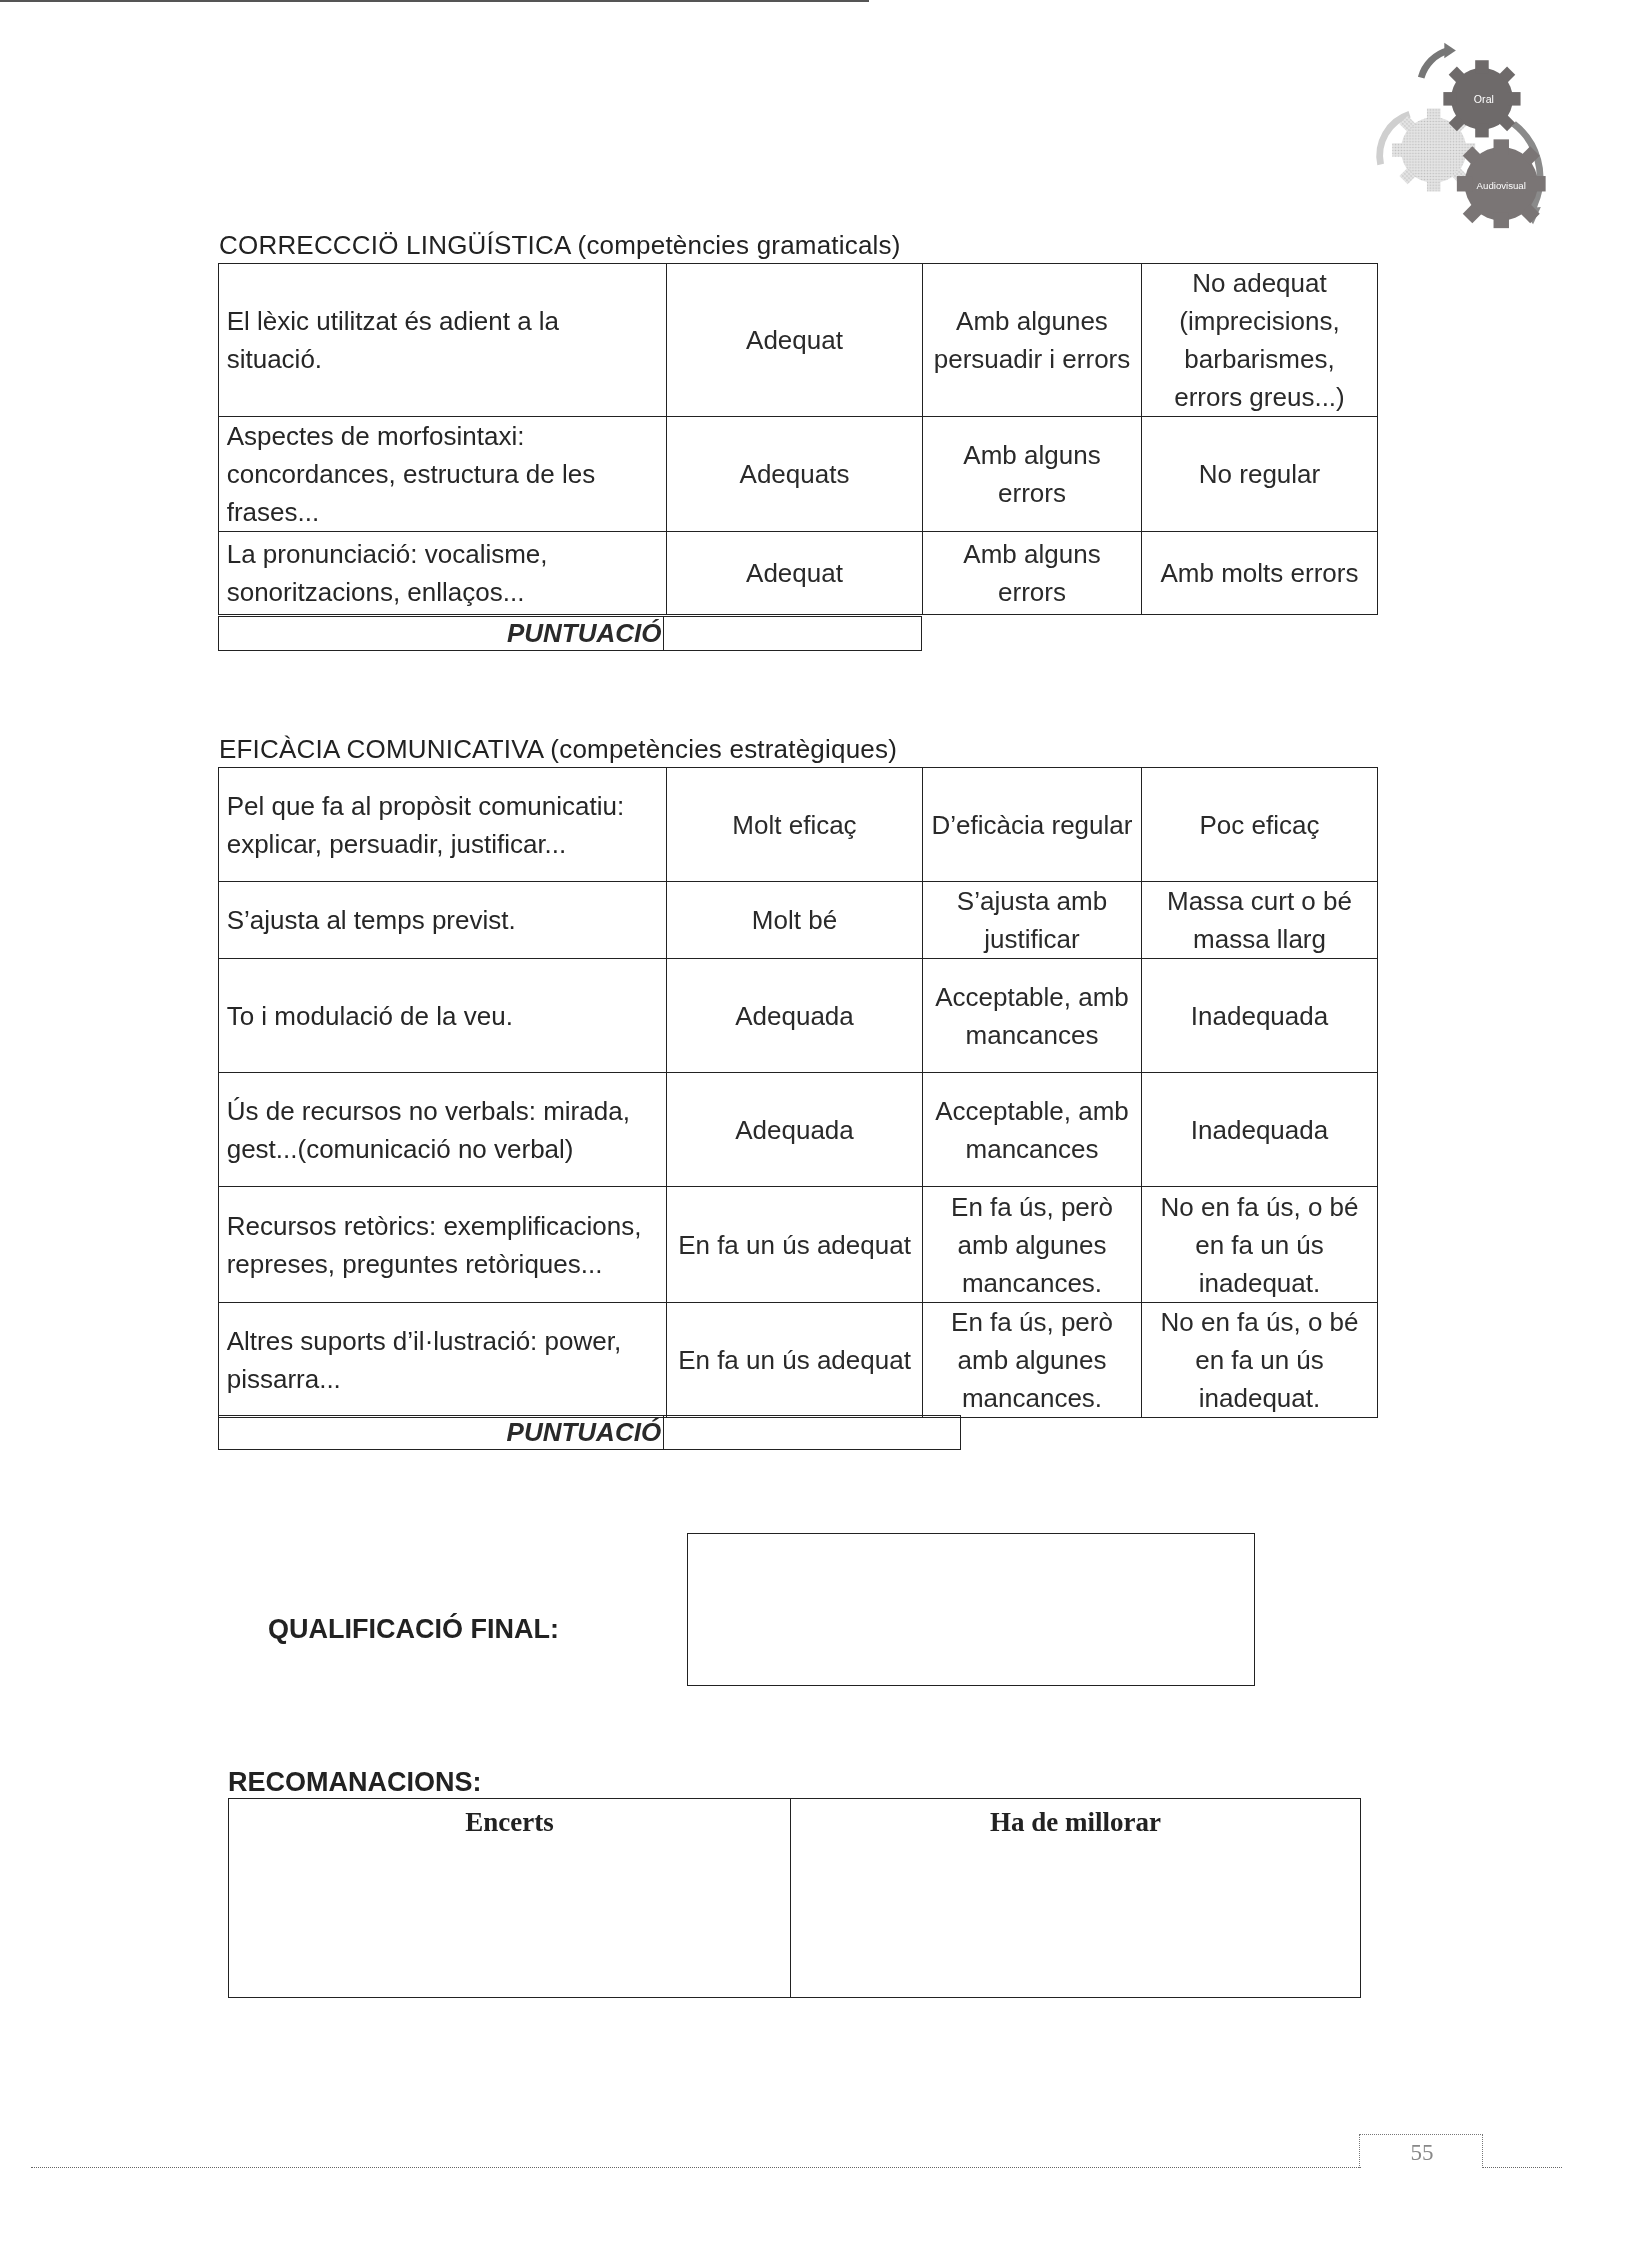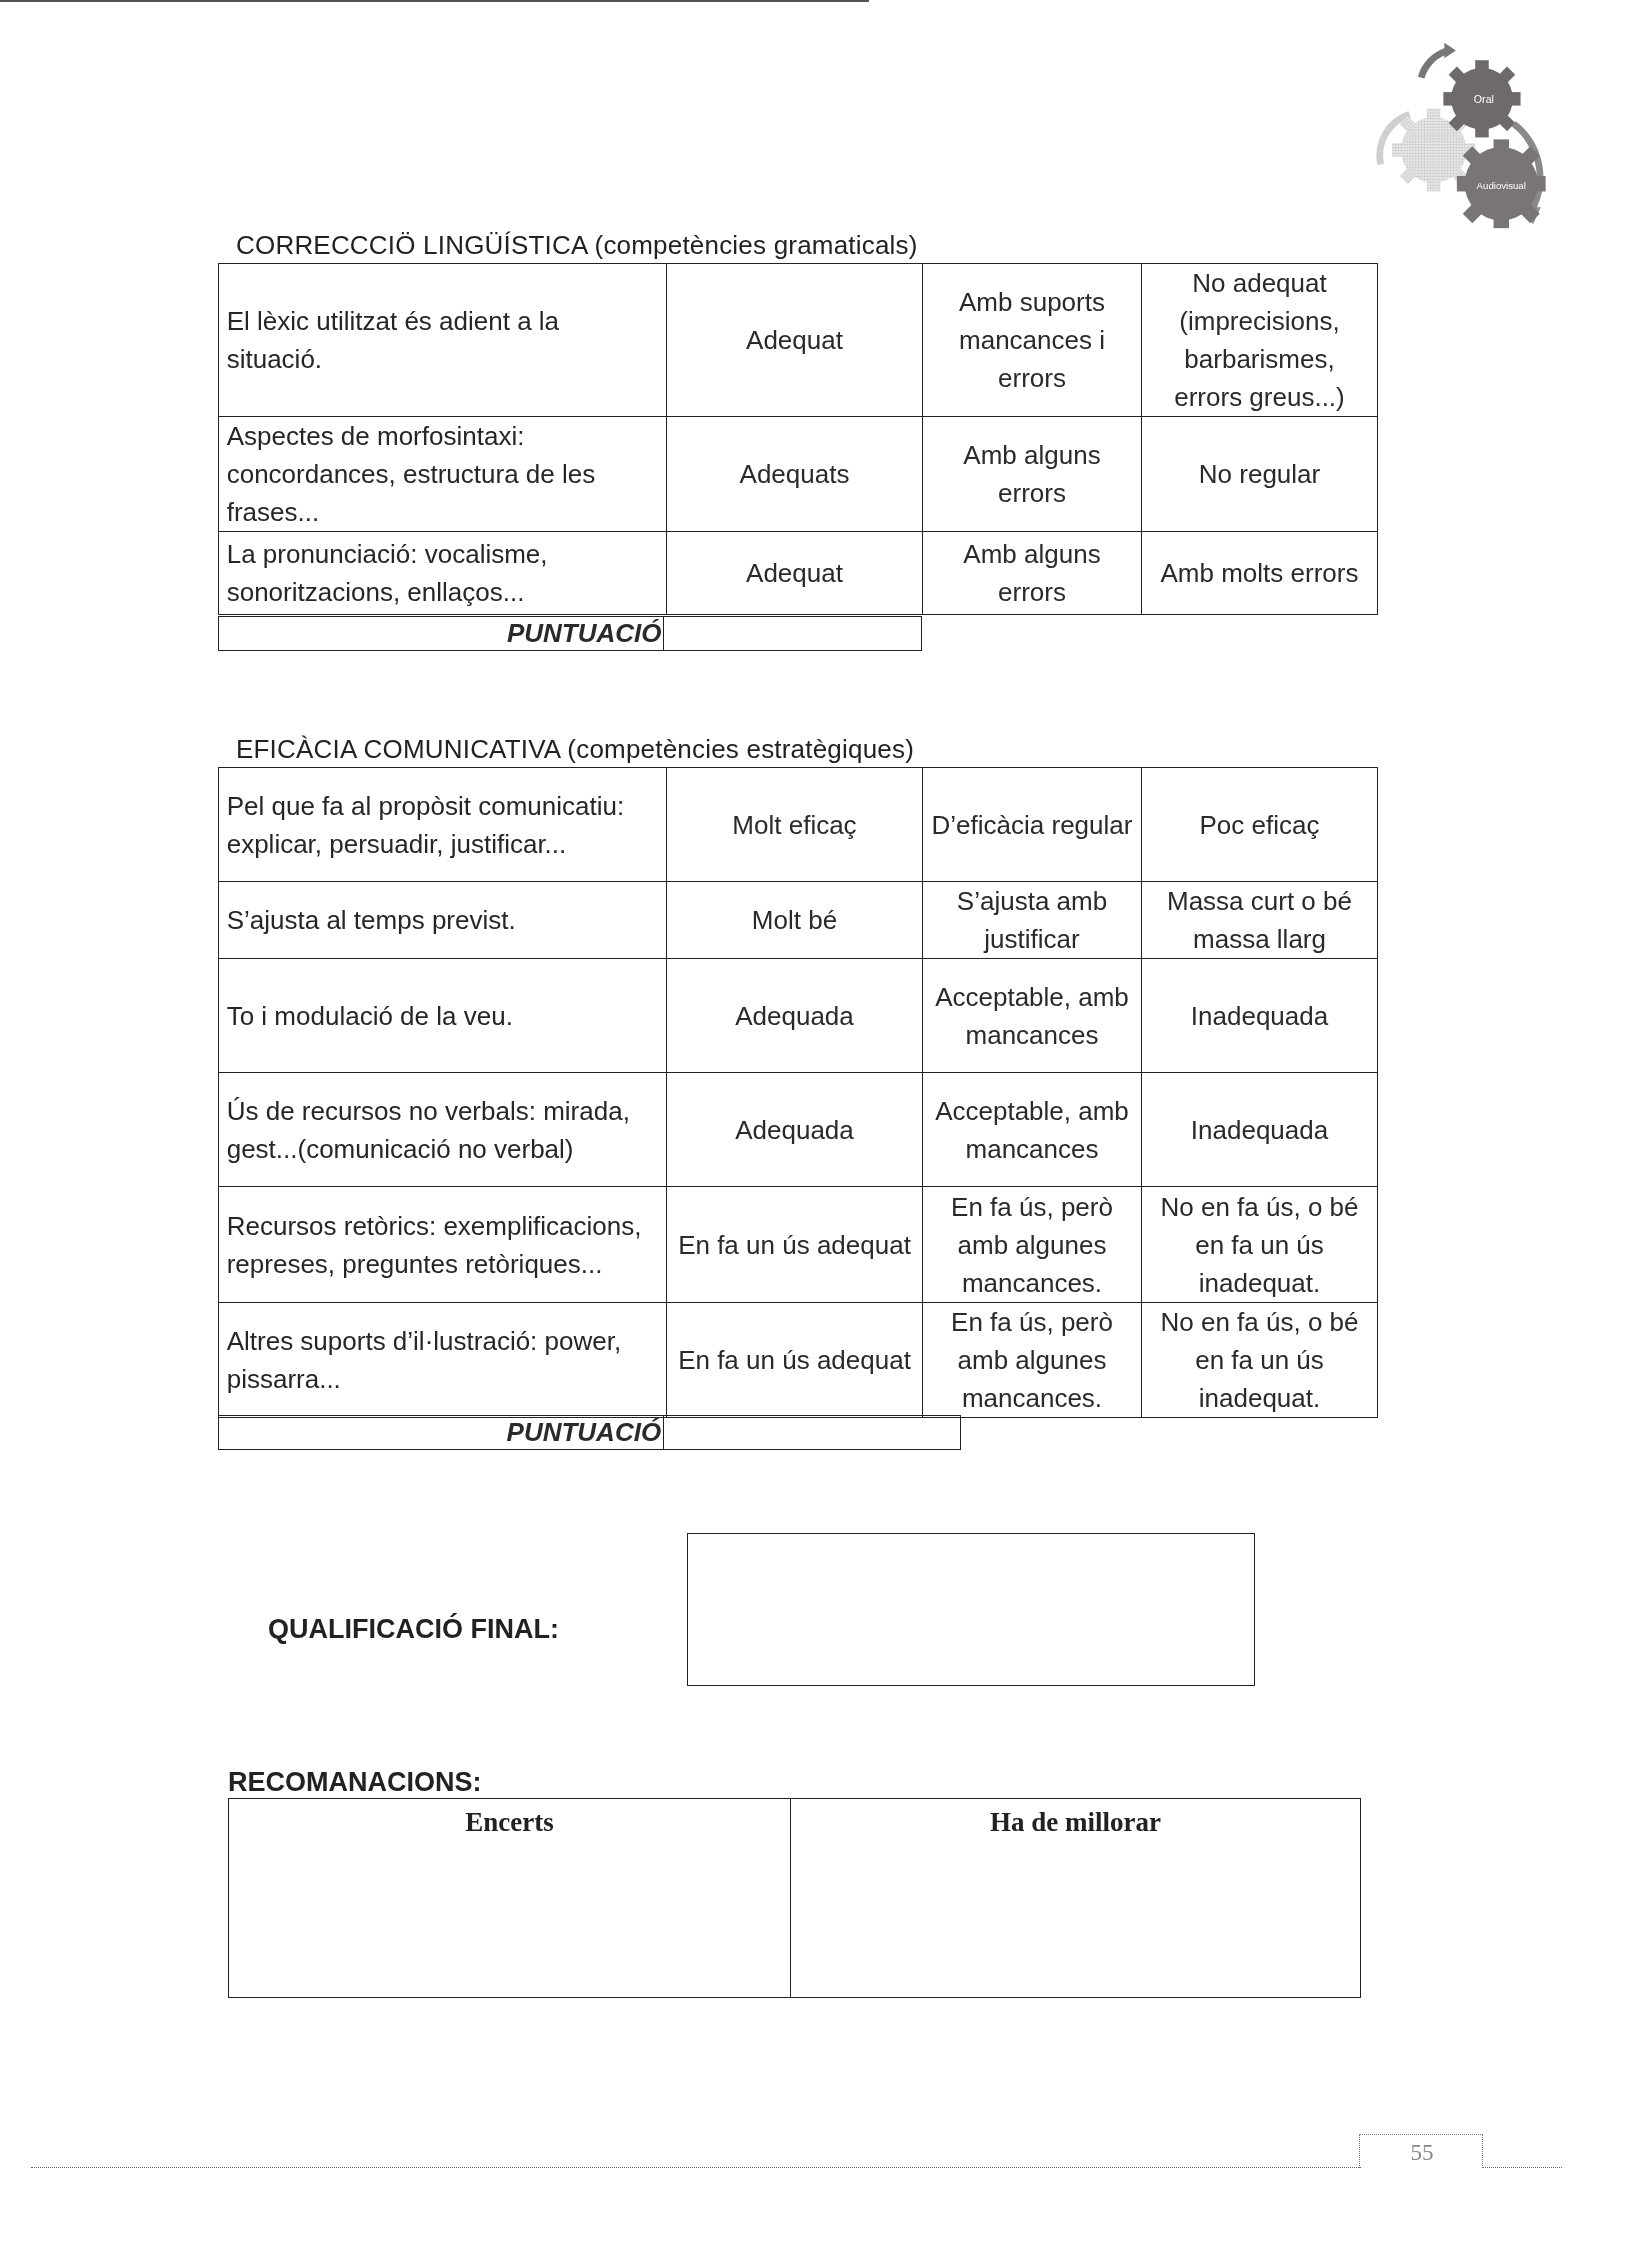--- a/index.html
+++ b/index.html
@@ -4,21 +4,21 @@
 <style>
   html, body { margin: 0; padding: 0; background: #ffffff; }
   body {
     width: 1641px; height: 2257px; position: relative; overflow: hidden;
     font-family: "Liberation Sans", sans-serif; color: #1c1c1c;
   }
   .topline { position: absolute; left: 0; top: 0; width: 869px; height: 1.9px; background: #555; }
   .logo { position: absolute; left: 1342px; top: 39px; width: 222px; height: 193px; }
 
   .section-title {
-    position: absolute; left: 236px; font-size: 26px; color: #222;
+    position: absolute; left: 219px; font-size: 26px; color: #222;
     letter-spacing: 0.2px; white-space: nowrap;
   }
 
   table.rubric {
     position: absolute; border-collapse: collapse; table-layout: fixed;
   }
   table.rubric td {
     border: 1.9px solid #222; font-size: 26px; line-height: 38px;
     padding: 0 7.7px; vertical-align: middle; text-align: center; color: #2a2a2a;
   }
@@ -104,21 +104,21 @@
   <colgroup>
       <col style="width:448px">
       <col style="width:256px">
       <col style="width:219px">
       <col style="width:236px">
     </colgroup>
   <tbody>
       <tr style="height:153px">
     <td class="crit">El lèxic utilitzat és adient a la situació.</td>
     <td>Adequat</td>
-    <td>Amb suports mancances i errors</td>
+    <td>Amb algunes persuadir i errors</td>
     <td>No adequat (imprecisions, barbarismes, errors greus...)</td>
   </tr>
   <tr style="height:114px">
     <td class="crit">Aspectes de morfosintaxi: concordances, estructura de les frases...</td>
     <td>Adequats</td>
     <td>Amb alguns errors</td>
     <td>No regular</td>
   </tr>
   <tr style="height:83px">
     <td class="crit">La pronunciació: vocalisme, sonoritzacions, enllaços...</td>

